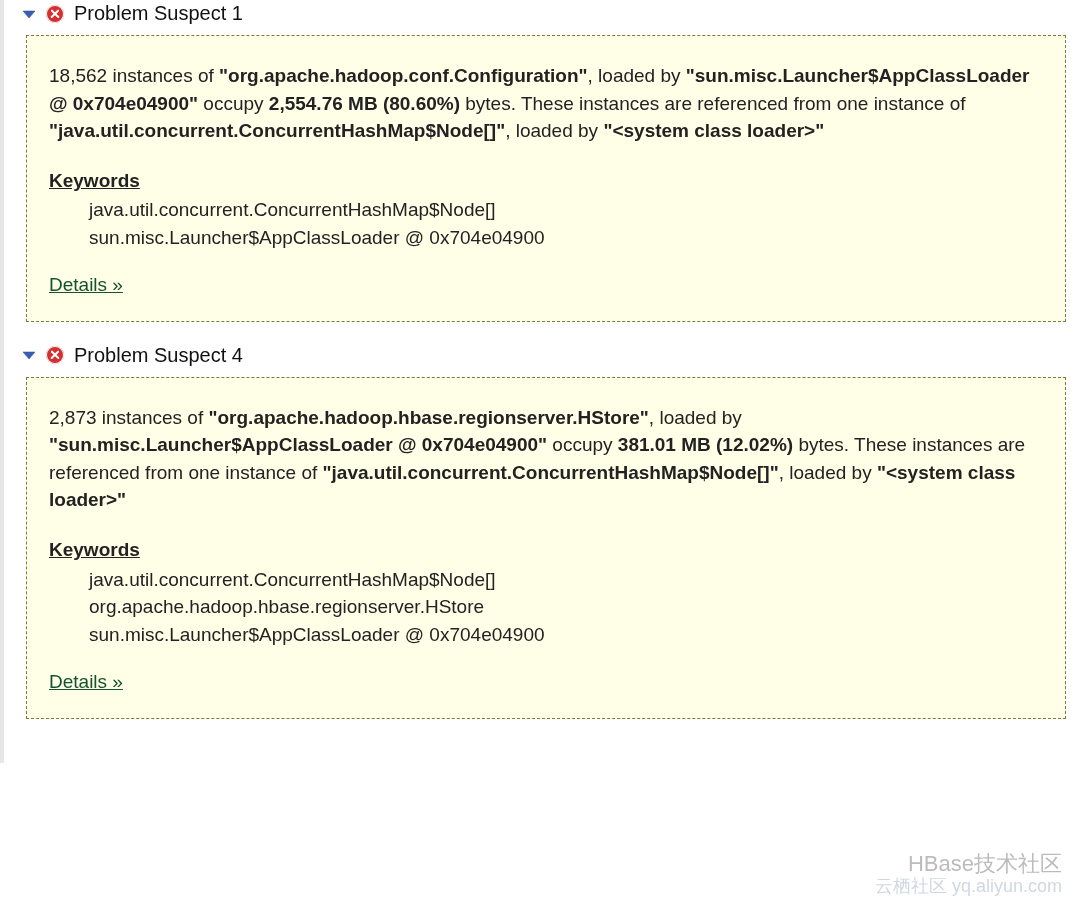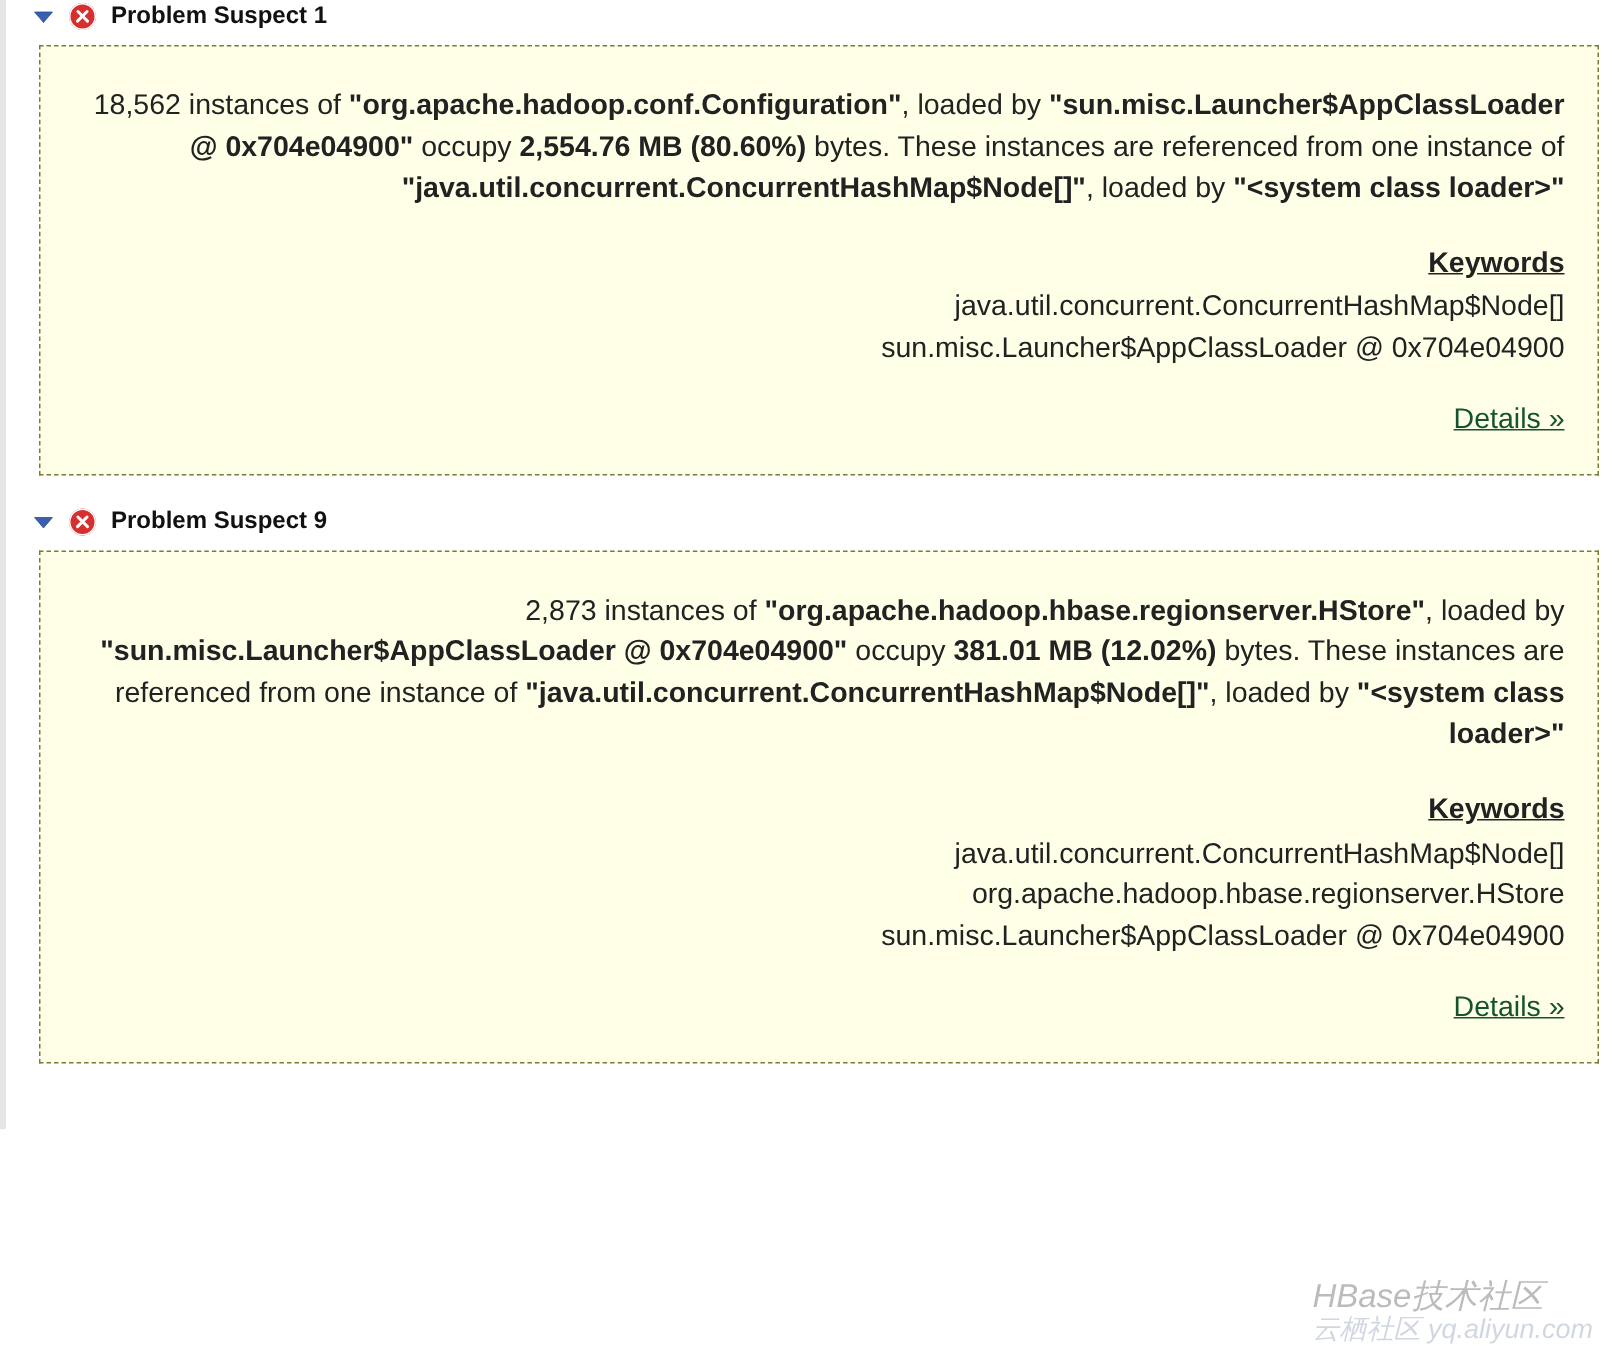--- a/index.html
+++ b/index.html
@@ -42,55 +42,54 @@
     top: 50%;
     width: 11px;
     height: 2.4px;
     background: #fff;
     border-radius: 1px;
     transform-origin: center;
   }
   .error-icon::before { transform: translate(-50%,-50%) rotate(45deg); }
   .error-icon::after  { transform: translate(-50%,-50%) rotate(-45deg); }
   .section-title {
-    font-weight: 700;
-    font-size: 16px;
+    font-weight: 400;
+    font-size: 20px;
     color: #111;
   }
   .panel {
     margin: 0 14px 0 22px;
     border: 1px dashed #7a7a3a;
     background: #ffffe8;
     padding: 26px 22px 22px 22px;
     line-height: 1.45;
     color: #222;
-    text-align: right;
   }
   .desc { margin: 0 0 22px 0; font-size: 19px; }
   .desc b.str { font-weight: 700; }
   .kw-heading { font-weight: 700; margin: 16px 0 2px 0; text-decoration: underline; }
   .kw-list div { font-size: 19px; margin-left: 40px; }
   .details-link {
     display: inline-block;
     margin-top: 20px;
     color: #14532d;
     text-decoration: underline;
     cursor: pointer;
     font-size: 19px;
   }
   .watermark {
     position: fixed;
     right: 18px;
     bottom: 10px;
     font-size: 22px;
     color: rgba(60,60,60,0.35);
     pointer-events: none;
+    text-align: right;
     line-height: 1.15;
     font-family: Arial, sans-serif;
-    font-style: italic;
   }
   .watermark .sub { font-size: 18px; color: rgba(120,140,170,0.35); }
 </style>
 </head>
 <body>
 
 <div class="page">
 
   <div class="section">
     <div class="section-header">
@@ -116,21 +115,21 @@
   </div>
 
   <div class="section">
     <div class="section-header">
       <span class="toggle-icon">
         <svg width="14" height="14" viewBox="0 0 14 14">
             <polygon points="1,4 13,4 7,11" fill="#3a5fb0" stroke="#2a4a90" stroke-width="0.5"></polygon>
           </svg>
       </span>
       <span class="error-icon"></span>
-      <span class="section-title">Problem Suspect 9</span>
+      <span class="section-title">Problem Suspect 4</span>
     </div>
     <div class="panel">
       <p class="desc">
         <span>2,873</span><span> instances of </span><b class="str">"org.apache.hadoop.hbase.regionserver.HStore"</b><span>, loaded by </span><b class="str">"sun.misc.Launcher$AppClassLoader @ 0x704e04900"</b><span> occupy </span><b class="str">381.01 MB (12.02%)</b><span> bytes. These instances are referenced from one instance of </span><b class="str">"java.util.concurrent.ConcurrentHashMap$Node[]"</b><span>, loaded by </span><b class="str">"&lt;system class loader&gt;"</b>
       </p>
       <div class="kw-heading">Keywords</div>
       <div class="kw-list">
         <div>java.util.concurrent.ConcurrentHashMap$Node[]</div>
         <div>org.apache.hadoop.hbase.regionserver.HStore</div>
         <div>sun.misc.Launcher$AppClassLoader @ 0x704e04900</div>

